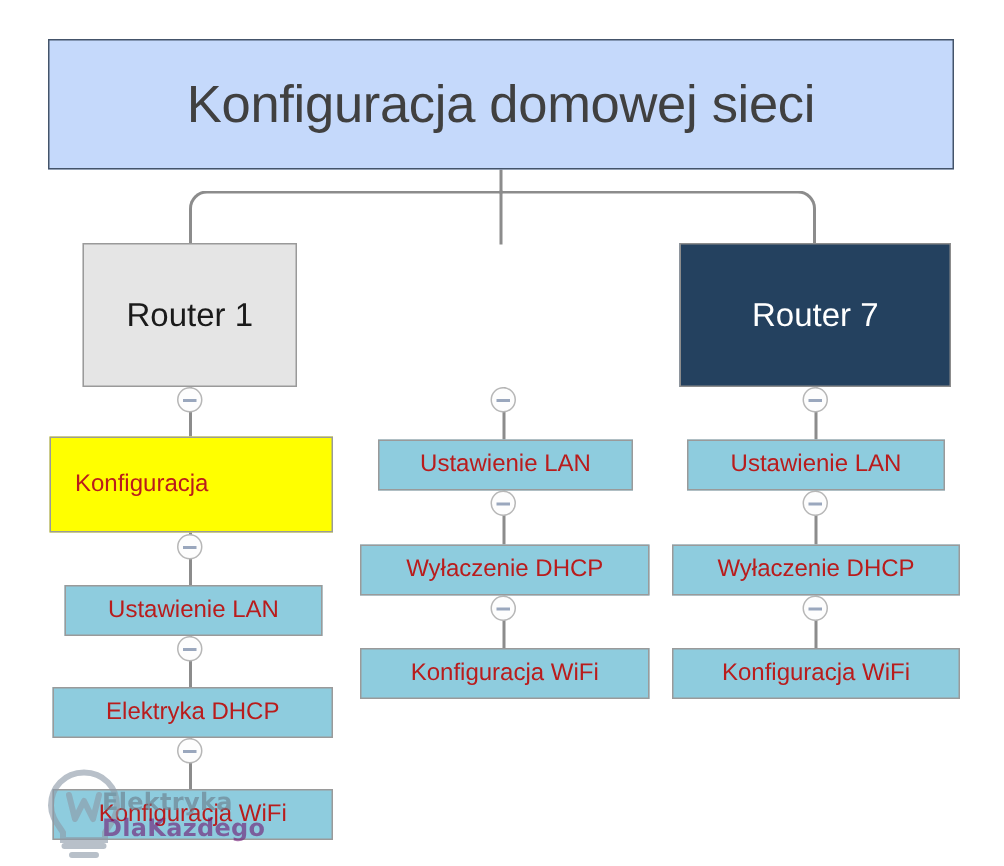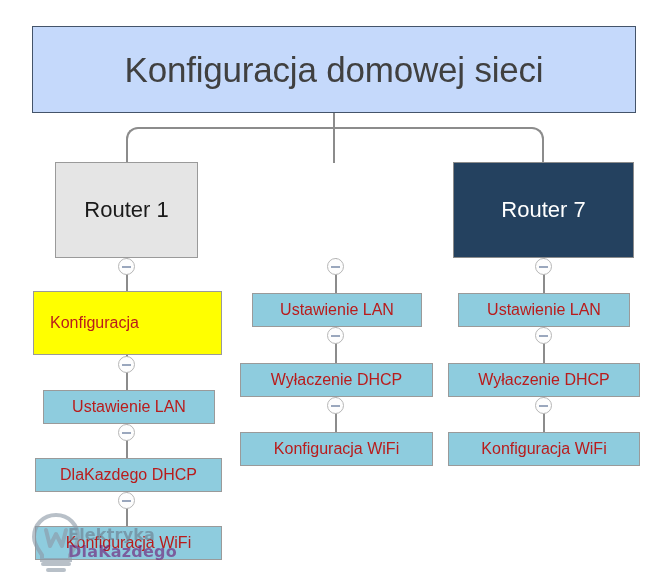--- a/index.html
+++ b/index.html
@@ -216,21 +216,21 @@
   </div>
 
   <div class="vline" style="left:126px; top:355px; height:35px;"></div>
   <div class="cnode" style="left:118px; top:356px;"></div>
 
   <div class="node step c1-lan">Ustawienie LAN</div>
 
   <div class="vline" style="left:126px; top:424px; height:34px;"></div>
   <div class="cnode" style="left:118px; top:424px;"></div>
 
-  <div class="node step c1-dhcp">DlaKazdego DHCP</div>
+  <div class="node step c1-dhcp">Elektryka DHCP</div>
 
   <div class="vline" style="left:126px; top:492px; height:34px;"></div>
   <div class="cnode" style="left:118px; top:492px;"></div>
 
   <div class="node step c1-wifi">Konfiguracja WiFi</div>
 
 
   <div class="vline" style="left:335px; top:258px; height:35px;"></div>
   <div class="cnode" style="left:327px; top:258px;"></div>
 

